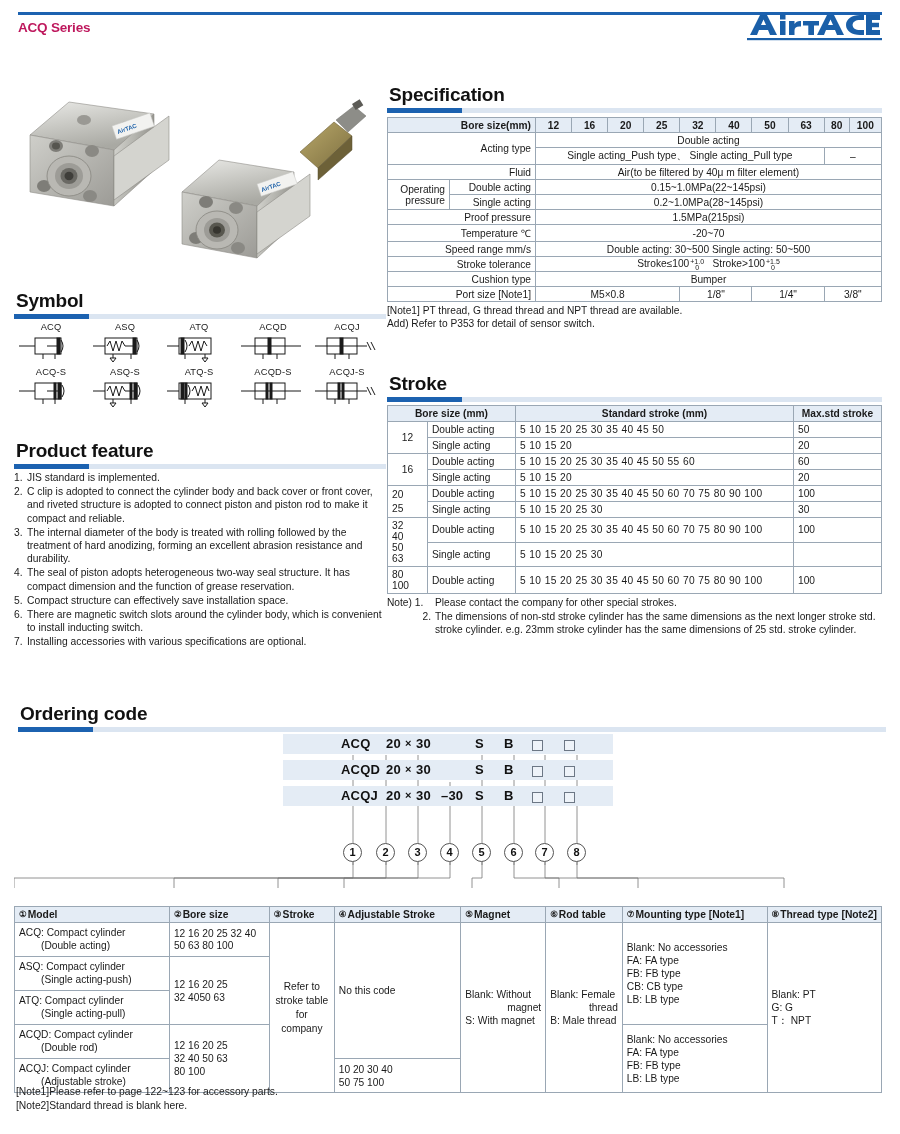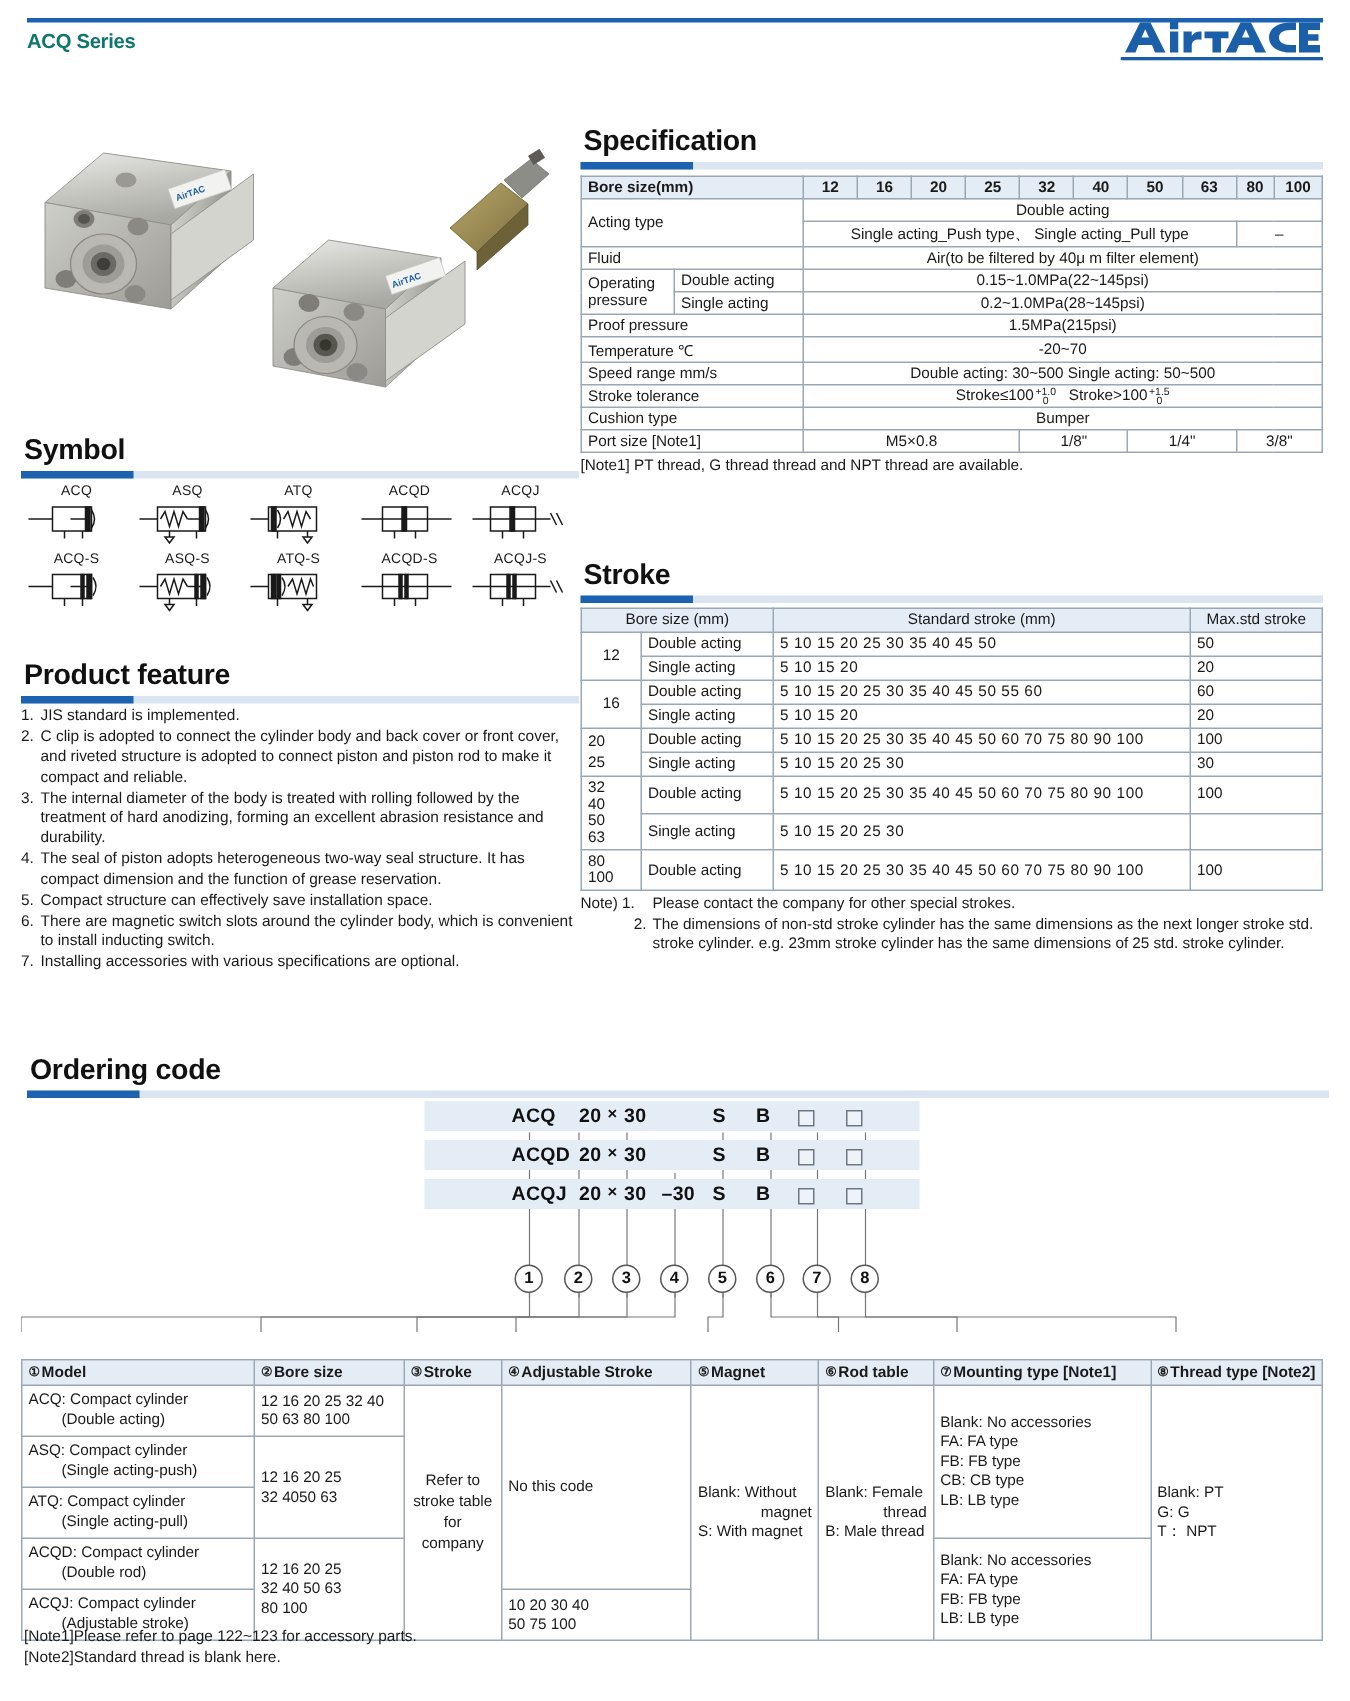--- a/index.html
+++ b/index.html
@@ -10,39 +10,39 @@
     font-family:"Liberation Sans", sans-serif;
     color:#1a1a1a;
     -webkit-font-smoothing:antialiased;
   }
   .page { position:relative; width:900px; height:1134px; }
 
   
   .hdr { position:absolute; left:18px; top:10px; width:864px; }
   .hdr-title { font-size:25px; font-weight:bold; letter-spacing:-0.3px; line-height:30px; color:#111; }
   .hdr-rule { height:3px; background:#1c62b0; margin-top:2px; width:864px; }
-  .hdr-sub { font-size:13.5px; font-weight:bold; margin-top:5px; color:#0f766e; letter-spacing:-0.2px; }
+  .hdr-sub { font-size:13.5px; font-weight:bold; margin-top:5px; color:#be185d; letter-spacing:-0.2px; }
   .logo { position:absolute; right:0; top:2px; width:135px; height:30px; }
   .logo svg { display:block; }
 
   
   .sect { position:absolute; }
   .sect-title { font-size:19px; font-weight:bold; color:#111; letter-spacing:-0.2px; padding-left:2px; }
   .sect-bar { height:5px; margin-top:2px; background:#dce6f2;
               background:linear-gradient(to right,#dbe5f1 0,#dbe5f1 100%); position:relative; }
   .sect-bar::before { content:""; position:absolute; left:0; top:0; height:5px; width:75px; background:#1c62b0; }
 
   
   .photos { position:absolute; left:14px; top:88px; width:372px; height:195px; }
 
   
   table.tbl { border-collapse:collapse; width:100%; font-size:10.2px; color:#1a1a1a; }
   table.tbl td, table.tbl th { border:1px solid #9aa7b4; padding:1px 4px; vertical-align:middle; }
-  table.tbl th { background:#e4ecf5; font-weight:normal; text-align:center; }
-  .lbl { text-align:left; background:#fff; white-space:nowrap; }
+  table.tbl th { background:#e4ecf5; font-weight:bold; text-align:center; }
+  .lbl { text-align:right; background:#fff; white-space:nowrap; }
   .ctr { text-align:center; }
   .lft { text-align:left; }
 
   
   #spec-table { position:absolute; left:387px; top:117px; width:495px; }
   #spec-table table.tbl { font-size:10.2px; }
   #spec-table td, #spec-table th { height:15px; }
   #spec-table .bore-hd { background:#e4ecf5; font-weight:bold; }
 
   .note-line { font-size:10.2px; line-height:13px; color:#1a1a1a; }
@@ -254,20 +254,21 @@
       <tr>
         <td class="lbl" colspan="2">Port size  [Note1]</td>
         <td class="ctr" colspan="4">M5×0.8</td>
         <td class="ctr" colspan="2">1/8"</td>
         <td class="ctr" colspan="2">1/4"</td>
         <td class="ctr" colspan="2">3/8"</td>
       </tr>
     </tbody>
       </table>
     <div class="note-line" style="margin-top:2px;">[Note1] PT thread, G thread thread and NPT thread are available.</div>
+    <div class="note-line">Add) Refer to P353 for detail of sensor switch.</div>
   </div>
 
   <div class="sect" style="left:14px; top:290px; width:372px;">
     <div class="sect-title">Symbol</div>
     <div class="sect-bar"></div>
   </div>
 
   <div class="sym-wrap">
     <div class="sym-grid">
       <div class="sym-cell">

